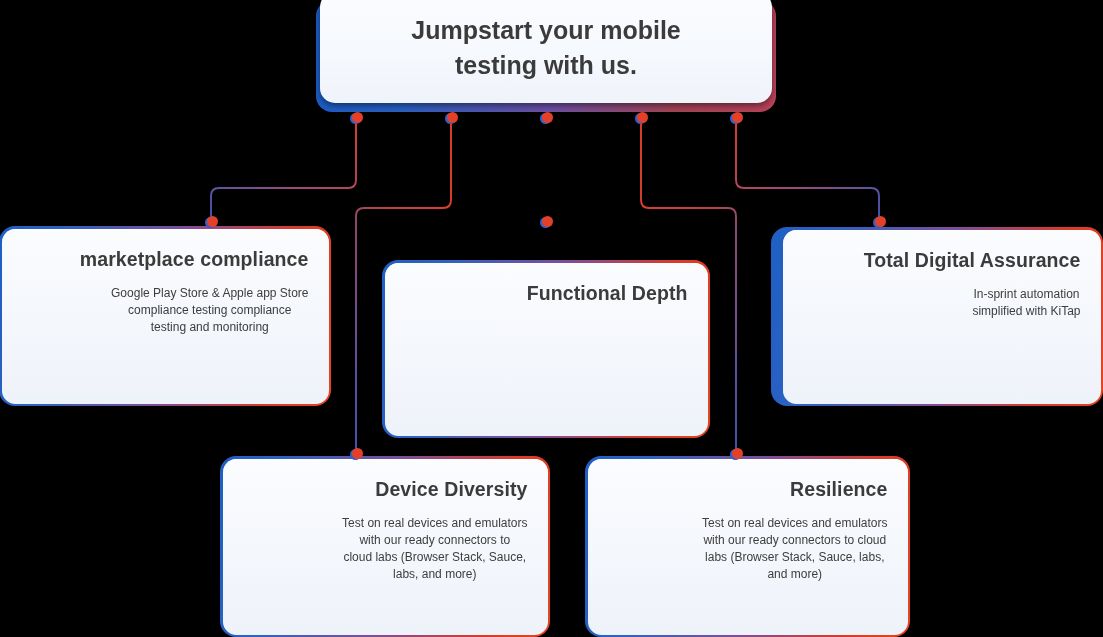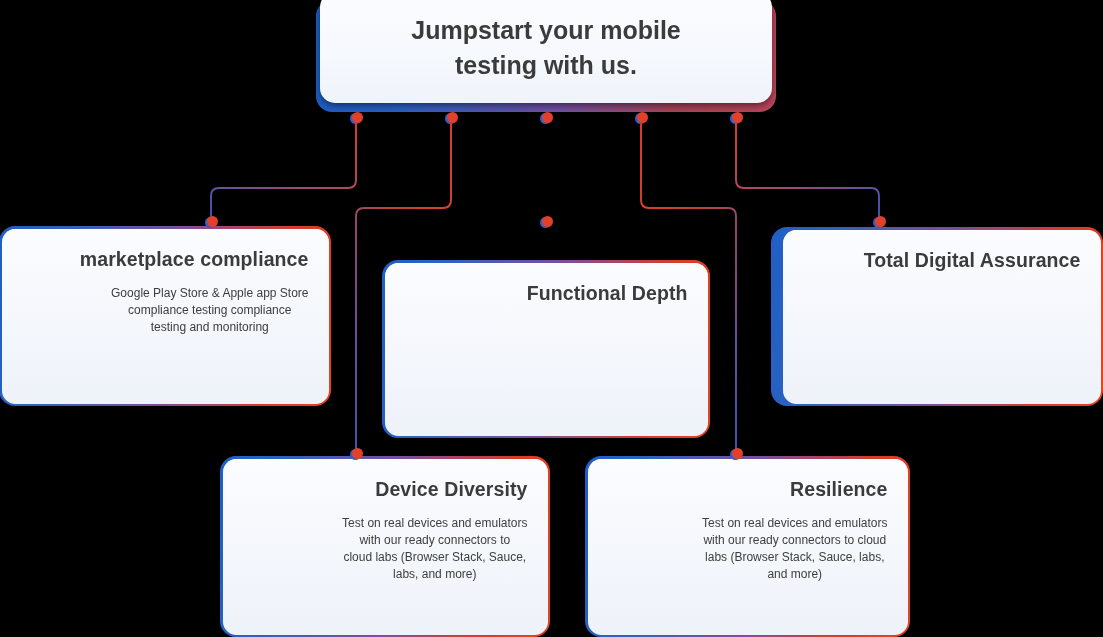--- a/index.html
+++ b/index.html
@@ -237,20 +237,22 @@
 
   <div class="node" id="node-functional">
     <div class="node-inner">
       <div class="node-title">Functional Depth</div>
     </div>
   </div>
 
   <div class="node" id="node-assurance">
     <div class="node-inner">
       <div class="node-title">Total Digital Assurance</div>
+      <div class="node-desc">In-sprint automation
+simplified with KiTap</div>
     </div>
   </div>
 
   <div class="node" id="node-device-diversity">
     <div class="node-inner">
       <div class="node-title">Device Diversity</div>
       <div class="node-desc">Test on real devices and emulators
 with our ready connectors to
 cloud labs (Browser Stack, Sauce,
 labs, and more)</div>

